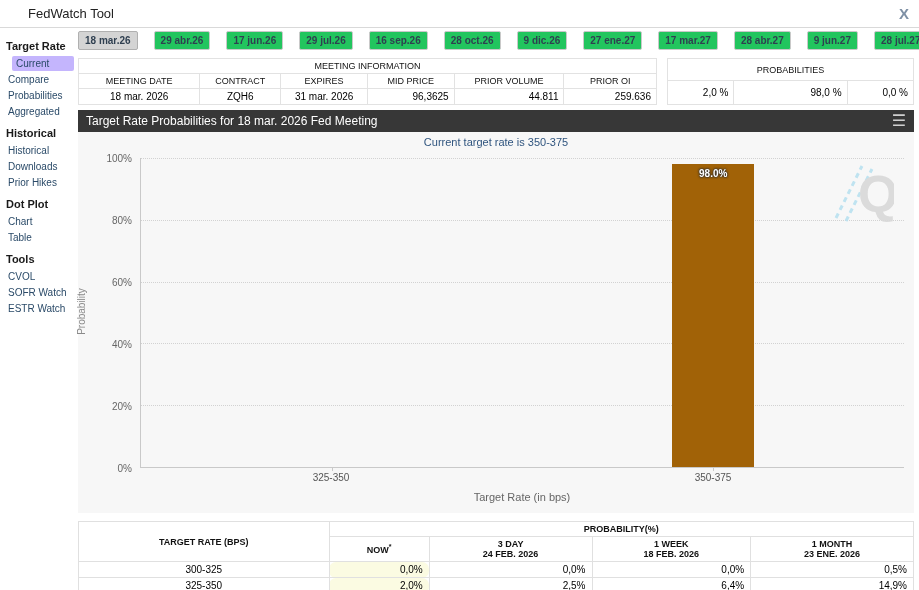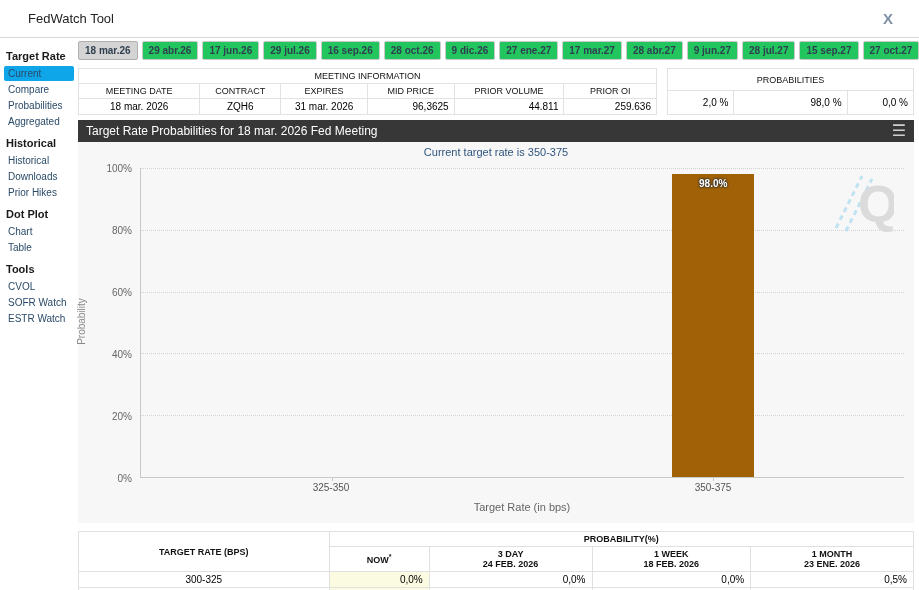--- a/index.html
+++ b/index.html
@@ -1,31 +1,31 @@
 <!DOCTYPE html>
 <html><head>
 <meta charset="utf-8">
 <style>
   * { box-sizing: border-box; margin: 0; padding: 0; }
   html,body { width: 919px; height: 590px; background:#fff; overflow:hidden;
               font-family:"Liberation Sans", sans-serif; }
-  .top-header { height:38px; border-bottom:1px solid #d9d9d9; display:flex;
-                align-items:center; justify-content:space-between; padding:0 26px 0 28px; }
+  .top-header { height:28px; border-bottom:1px solid #d9d9d9; display:flex;
+                align-items:center; justify-content:space-between; padding:0 10px 0 28px; }
   .app-title { font-size:13px; color:#222; }
   .close-x { color:#7e90a5; font-weight:bold; font-size:15px; cursor:pointer; }
 
   .app { display:flex; }
   .sidebar { width:76px; flex-shrink:0; padding:4px 0 0 4px; }
   .side-title { font-weight:bold; font-size:11px; color:#1a1a1a; margin:8px 0 4px 2px; }
   .side-item { font-size:10px; color:#2a4a68; padding:2px 4px; margin:1px 2px 1px 0;
                border-radius:2px; cursor:pointer; }
-  .side-item.selected { background:#0ea5e9; }
+  .side-item.selected { background:#c4b5fd;margin-left:8px; }
 
   .content { flex:1; min-width:0; padding:3px 5px 0 2px; }
-  .tabs { display:flex; gap:4px; margin-bottom:8px; }
+  .tabs { display:flex; gap:16px; margin-bottom:8px; }
   .tab { font-size:10px; font-weight:bold; color:#2f3f50; border:1px solid #c9c9c9;
          border-radius:2px; background:#22c55e; padding:3px 6px; cursor:pointer; white-space:nowrap; }
   .tab.selected { background:#d4d4d4; border-color:#b0b0b0; }
 
   .info-row { display:flex; gap:10px; }
   table.grid { border-collapse:collapse; border:1px solid #c9c9c9; font-size:10px; background:#fff; }
   .grid th, .grid td { border:1px solid #e2e2e2; padding:2px 5px; height:14px; }
   .grid th { font-weight:normal; font-size:9px; text-align:center; color:#111; white-space:nowrap; }
   .meeting-table { flex:1; }
   .prob-table { width:247px; }
@@ -61,21 +61,21 @@
             color:#666; padding:8px 0 10px; }
   .watermark { position:absolute; right:10px; top:2px; opacity:0.9; }
 
   .bottom-table-wrap { margin-top:8px; }
   table.bt { border-collapse:collapse; width:100%; font-size:10px; border:1px solid #c9c9c9; background:#fff; }
   .bt th, .bt td { border:1px solid #e0e0e0; padding:2px 6px; }
   .bt th { font-weight:bold; font-size:9px; text-align:center; color:#111; }
   .bt th .date { display:block; font-size:9px; }
   .bt td { height:14px; }
   .bt td.lbl { text-align:center; }
-  .bt td.num { text-align:right; }
+  .bt td.num { text-align:right;border-radius:7px; }
   .now-cell { background:#fbfbe2; }
   sup { font-size:7px; }
 </style>
 </head>
 <body>
 
 <div class="top-header">
   <span class="app-title">FedWatch Tool</span>
   <span class="close-x">X</span>
 </div>

